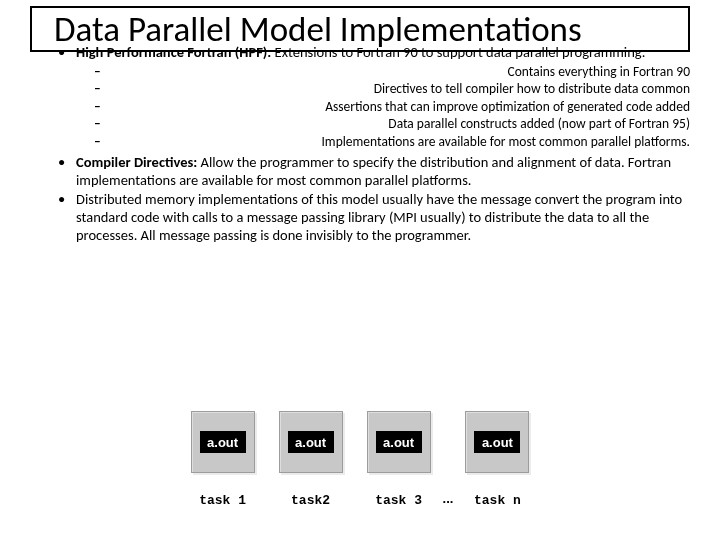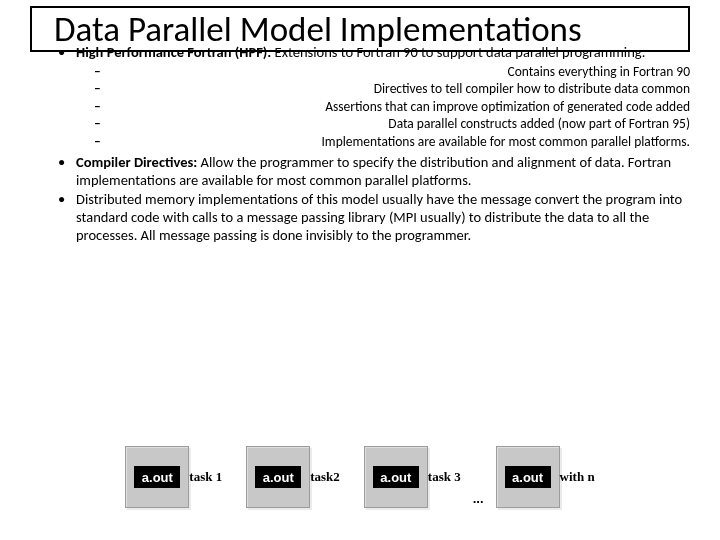--- a/index.html
+++ b/index.html
@@ -66,21 +66,21 @@
     position: absolute;
     bottom: 32px;
     left: 0;
     right: 0;
     display: flex;
     justify-content: center;
     gap: 24px;
   }
   .node {
     display: flex;
-    flex-direction: row;
+    flex-direction: column;
     align-items: center;
   }
   .box {
     width: 64px;
     height: 62px;
     background: #c8c8c8;
     border: 1px solid #9c9c9c;
     box-shadow: inset 1px 1px 0 rgba(255,255,255,0.4), 2px 2px 0 rgba(0,0,0,0.08);
     display: flex;
     align-items: center;
@@ -92,24 +92,24 @@
     background: #000;
     color: #fff;
     font-size: 13px;
     font-weight: 700;
     display: flex;
     align-items: center;
     justify-content: center;
     font-family: Arial, sans-serif;
   }
   .label {
-    margin-top: 0;
+    margin-top: 20px;
     font-size: 13px;
     font-weight: 700;
-    font-family: Liberation Serif, serif;
+    font-family: Liberation Mono, monospace;
   }
   .ellipsis {
     align-self: flex-end;
     font-size: 13px;
     font-weight: 700;
     margin: 0 -12px 2px -12px;
     font-family: Arial, sans-serif;
   }
 </style>
 </head>
@@ -184,15 +184,15 @@
     <div class="box">
         <div class="inner">a.out</div>
       </div>
     <div class="label">task 3</div>
   </div>
   <div class="ellipsis">...</div>
   <div class="node">
     <div class="box">
         <div class="inner">a.out</div>
       </div>
-    <div class="label">with n</div>
+    <div class="label">task n</div>
   </div>
 </div>
 
 </body></html>

